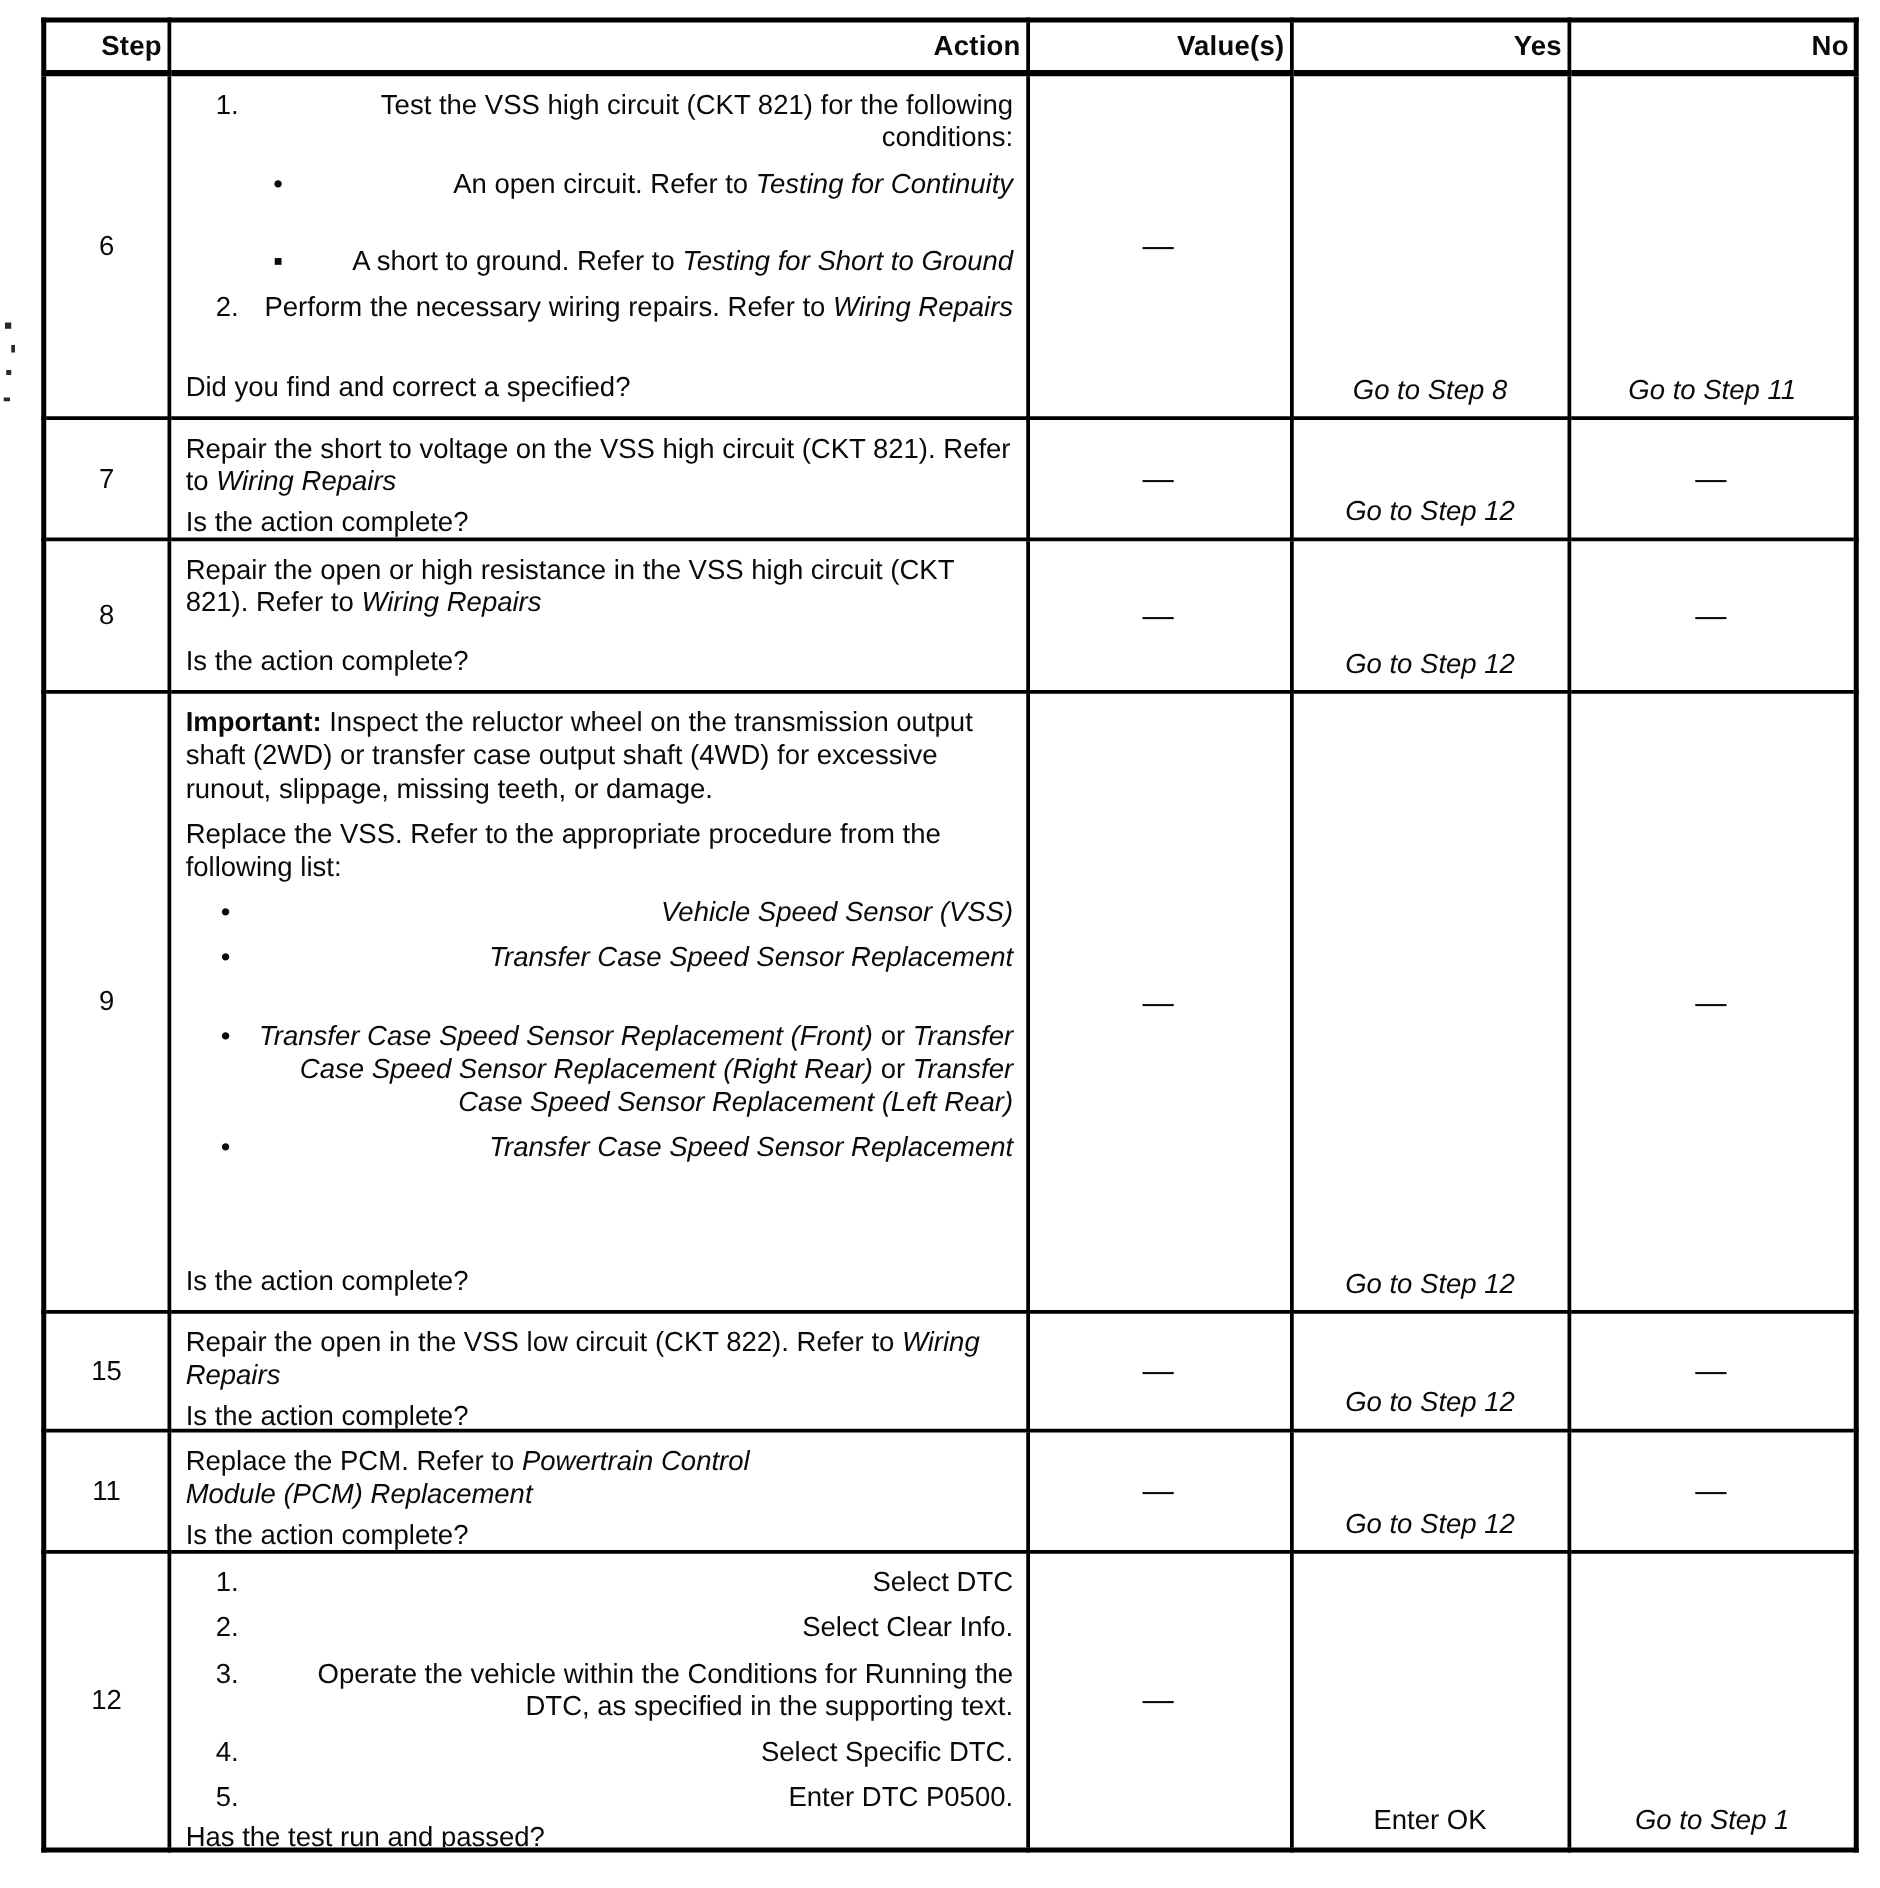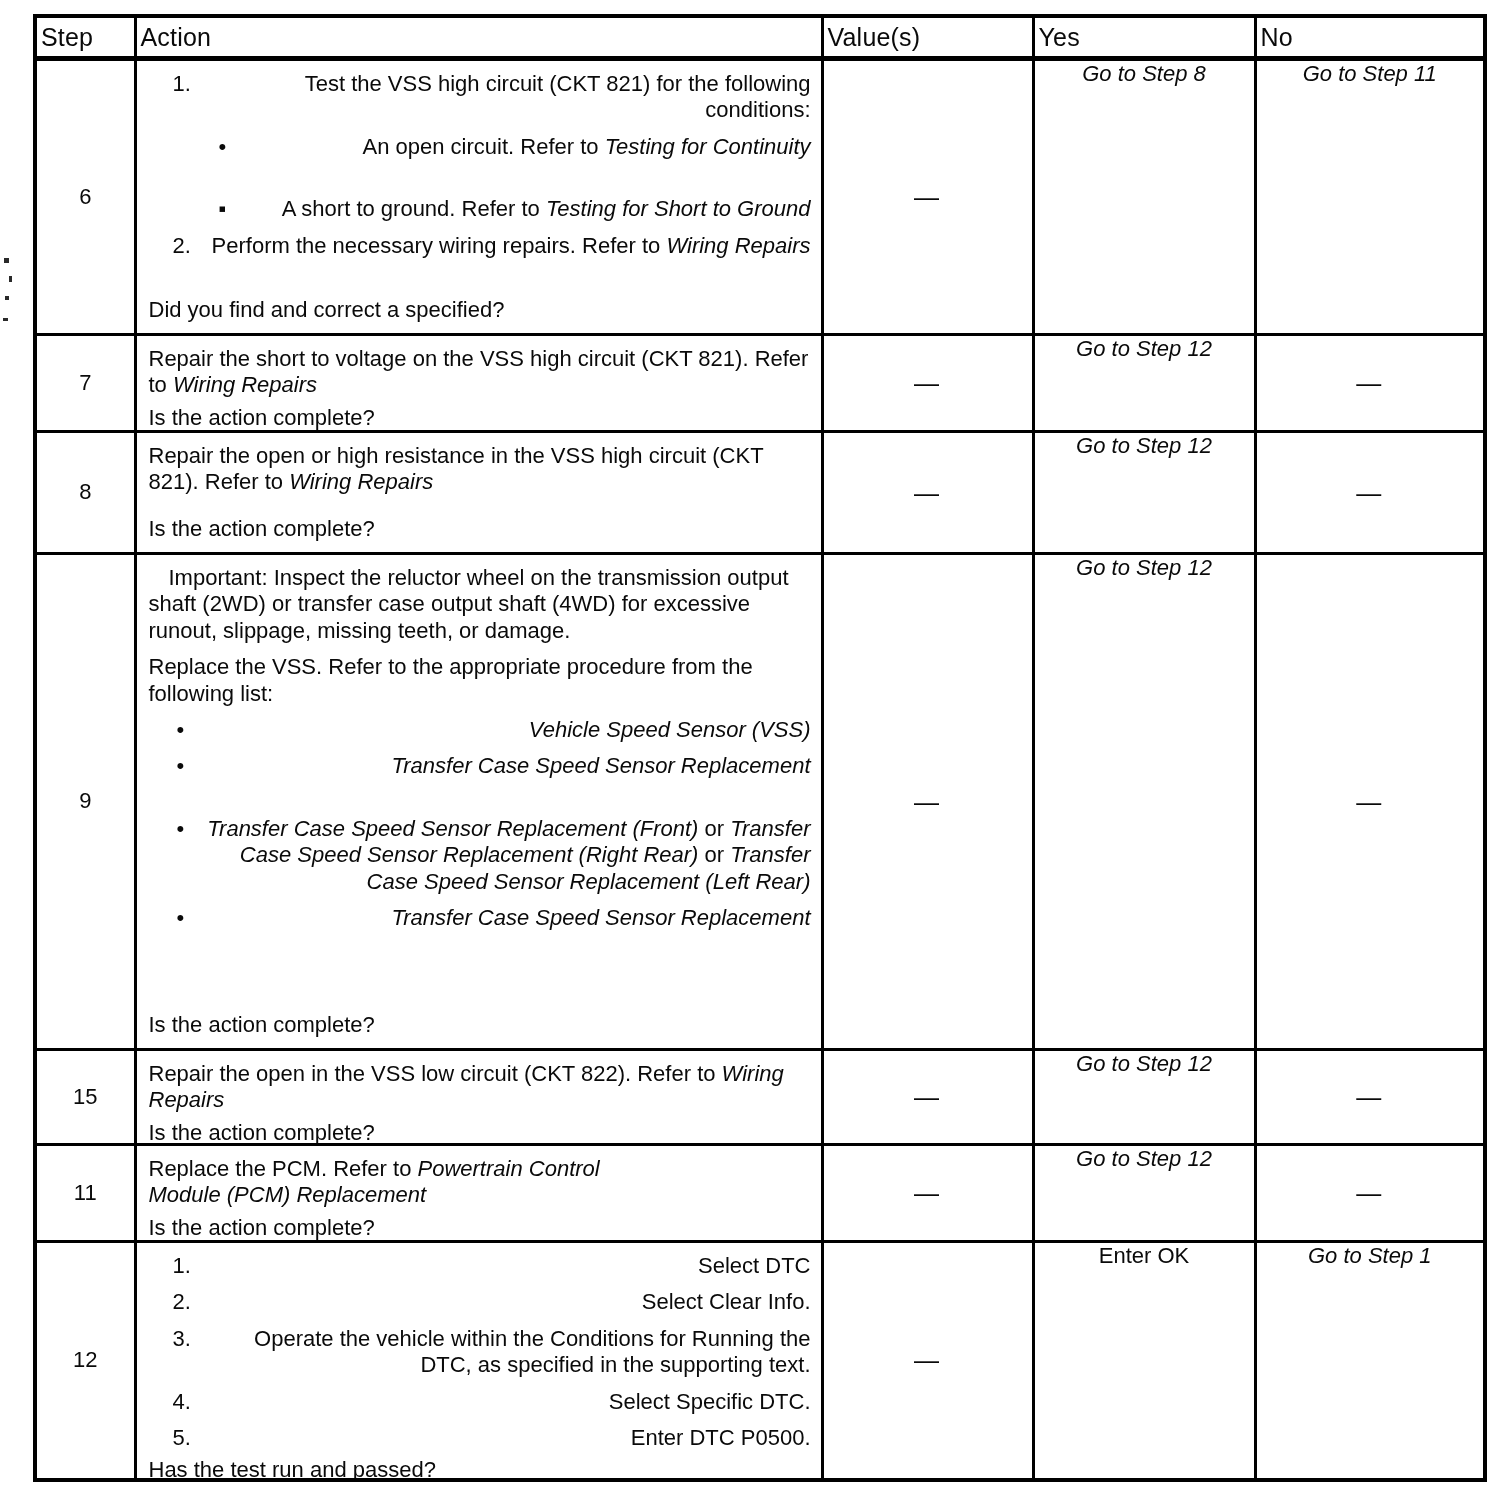--- a/index.html
+++ b/index.html
@@ -17,23 +17,23 @@
   table.diag{
     position:absolute;left:33px;top:14px;
     width:1450px;
     border-collapse:collapse;
     table-layout:fixed;
     border:4px solid #000;
   }
   th,td{border:3px solid #000;}
   thead th{
     height:34px;
-    font-weight:normal;
-    font-size:25px;
-    text-align:left;
+    font-weight:bold;
+    font-size:22px;
+    text-align:right;
     vertical-align:middle;
     border-bottom:5px solid #000;
     padding:2px 4px;
     letter-spacing:0.2px;
   }
   td{
     vertical-align:top;
     position:relative;
     font-size:22px;
     line-height:1.2;
@@ -53,23 +53,23 @@
   .block.spaced{margin-top:36px;}
   .li{display:flex;}
   .li .marker{flex:none;}
   .num .marker{width:36px;margin-left:24px;}
   .bul2 .marker{width:35px;margin-left:70px;}
   .bul1 .marker{width:29px;margin-left:28px;}
   .li .txt{flex:1;text-align:right;}
   .question{margin-top:auto;padding-top:6px;}
   .cell-fill{display:flex;flex-direction:column;align-items:center;text-align:center;}
   .v-center{justify-content:center;}
-  .v-bottom{padding-bottom:8px;}
+  .v-bottom{justify-content:flex-end;padding-bottom:8px;}
   .it{font-style:italic;}
-  .bd{font-weight:normal;margin-left:20px;}
+  .bd{font-weight:bold;}
   .dash{font-size:25px;letter-spacing:2px;}
   .speck{position:absolute;background:#2a2a2a;}
 </style>
 </head>
 <body>
 
 <div class="page">
   <table class="diag">
     <colgroup>
       <col style="width:100px">

